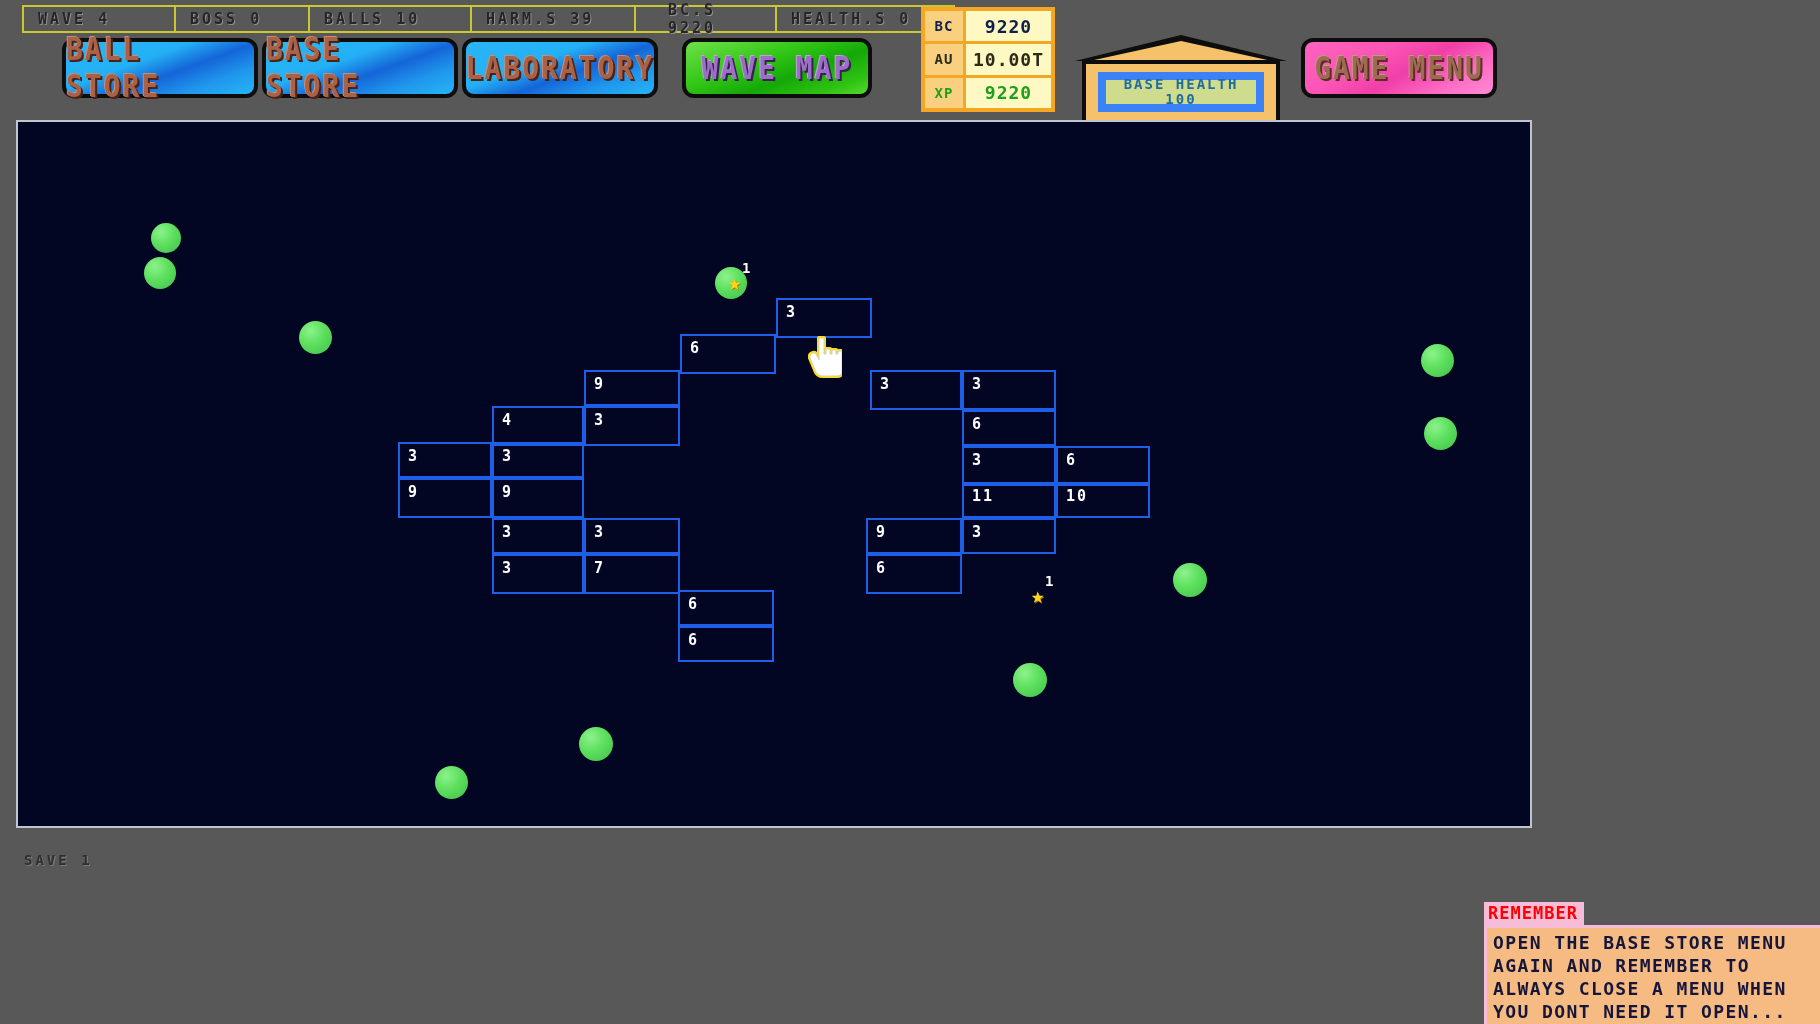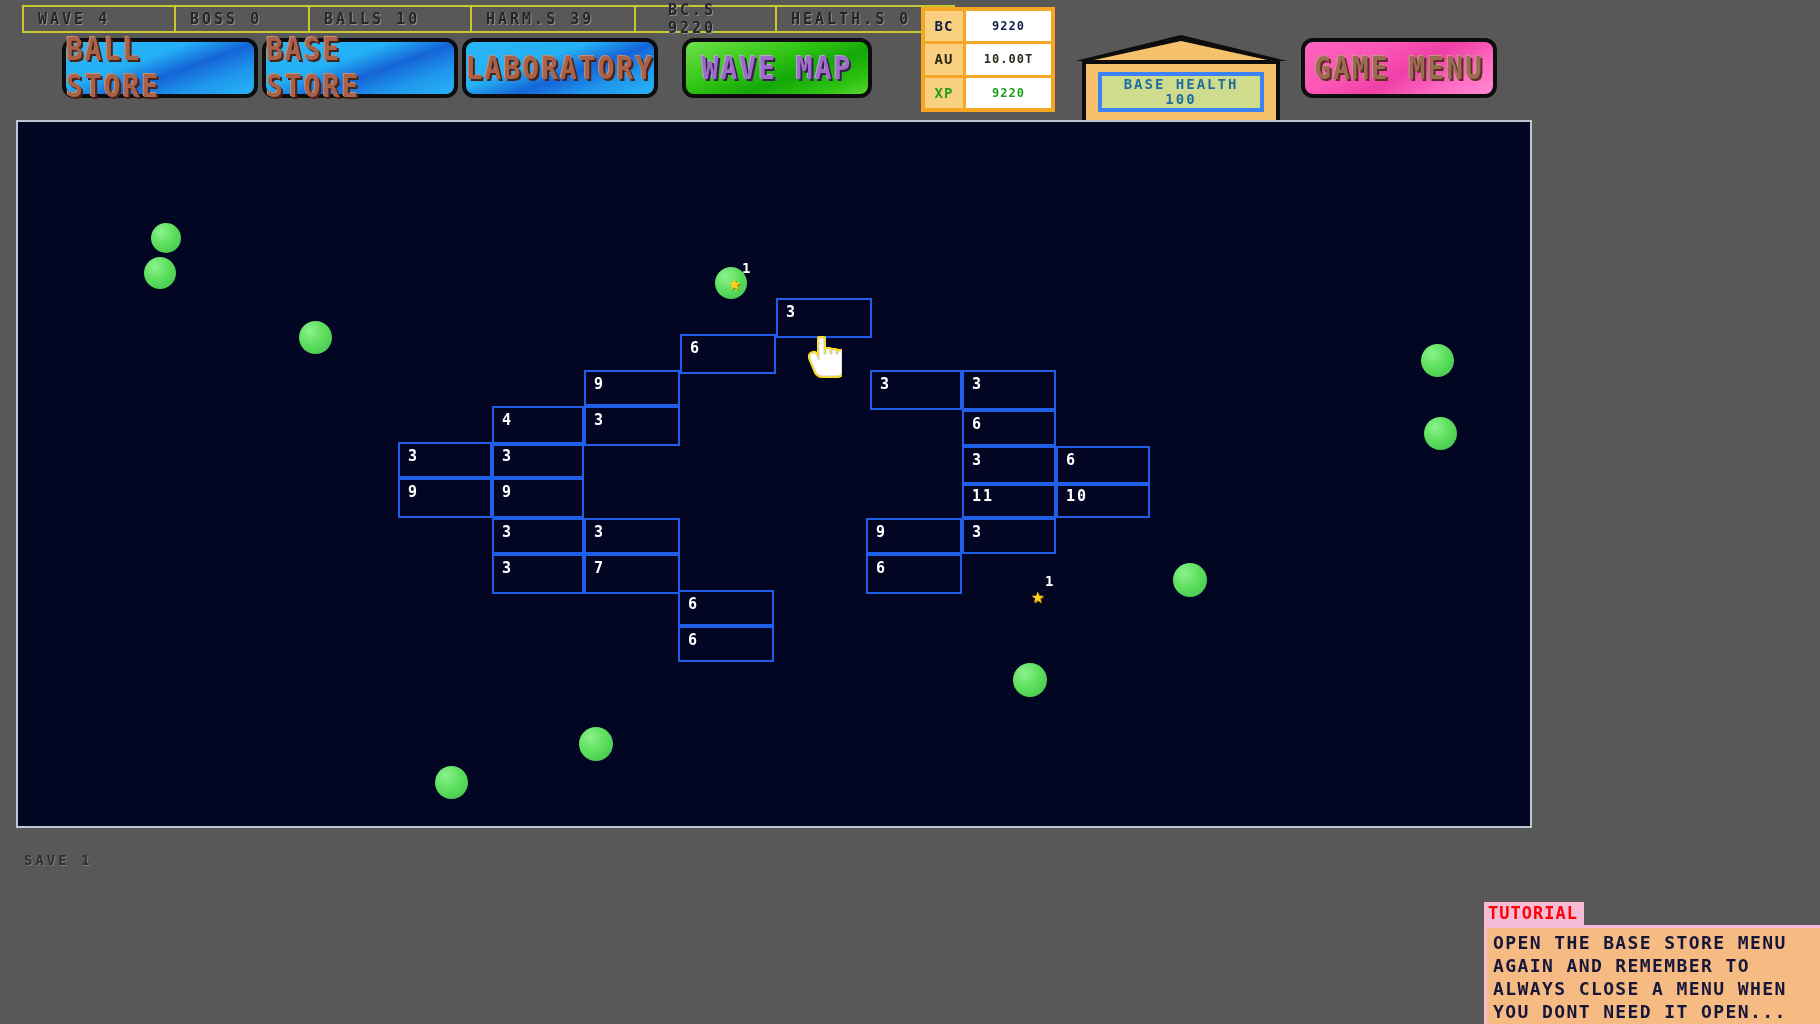--- a/index.html
+++ b/index.html
@@ -129,25 +129,25 @@
     background: #f9d080;
     display: flex;
     align-items: center;
     justify-content: center;
     font-size: 14px;
     font-weight: bold;
     letter-spacing: 1px;
   }
   .res-val {
     flex: 1;
-    background: #ffffff;
+    background: #fef9c3;
     display: flex;
     align-items: center;
     justify-content: center;
-    font-size: 12px;
+    font-size: 18px;
     font-weight: bold;
     letter-spacing: 1px;
   }
   .c-navy  { color: #10204a; }
   .c-dark  { color: #2b2b1a; }
   .c-green { color: #1ea01e; }
 
   
   .house {
     position: absolute;
@@ -181,21 +181,21 @@
     border-bottom: none;
     box-sizing: border-box;
     display: flex;
     align-items: center;
     justify-content: center;
   }
   .house-screen {
     width: 166px;
     height: 40px;
     background: #cfdc8e;
-    border: 4px solid #3b82f6;
+    border: 8px solid #3b82f6;
     box-sizing: border-box;
     display: flex;
     flex-direction: column;
     align-items: center;
     justify-content: center;
     line-height: 1.05;
   }
   .house-screen span {
     color: #1f6d9e;
     font-size: 14px;
@@ -465,21 +465,21 @@
       </div>
       <div class="cursor-hand" style="left: 790px; top: 214px;"><svg width="34" height="44" viewBox="0 0 34 44" xmlns="http://www.w3.org/2000/svg">
           <path d="M11 2 h5 v16 h2 v-5 h4 v5 h2 v-4 h4 v4 h2 v-3 h4 v20 q0 5 -5 5 h-14 q-6 0 -8 -6 l-5 -12 q-1 -4 3 -5 q3 -1 4 3 l2 4 z" fill="#ffffff" stroke="#ffe000" stroke-width="4" stroke-linejoin="round"></path>
           <path d="M11 2 h5 v16 h2 v-5 h4 v5 h2 v-4 h4 v4 h2 v-3 h4 v20 q0 5 -5 5 h-14 q-6 0 -8 -6 l-5 -12 q-1 -4 3 -5 q3 -1 4 3 l2 4 z" fill="#ffffff" stroke="#cfcfcf" stroke-width="1"></path>
         </svg></div>
     </div>
 
   <div class="save-bar">SAVE 1</div>
 
   <div class="tutorial">
-    <div class="tut-title">TUTORIAL</div>
+    <div class="tut-title">REMEMBER</div>
     <div class="tut-body">
       <div class="tut-line">OPEN THE BASE STORE MENU</div>
       <div class="tut-line">AGAIN AND REMEMBER TO</div>
       <div class="tut-line">ALWAYS CLOSE A MENU WHEN</div>
       <div class="tut-line">YOU DONT NEED IT OPEN...</div>
     </div>
   </div>
 
 </div>
 

